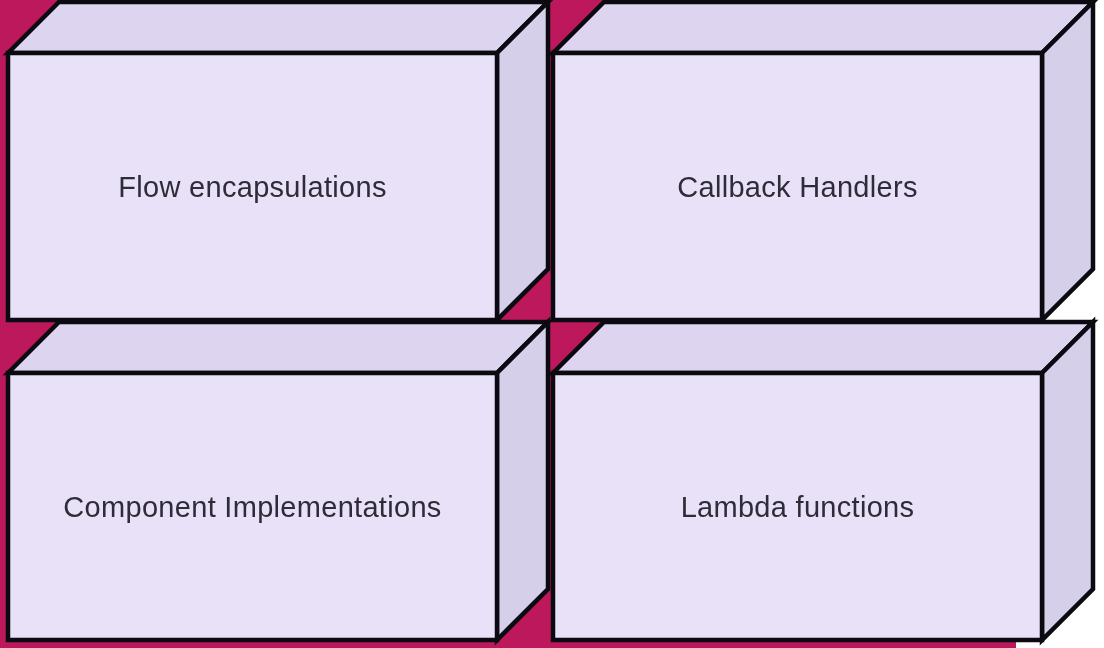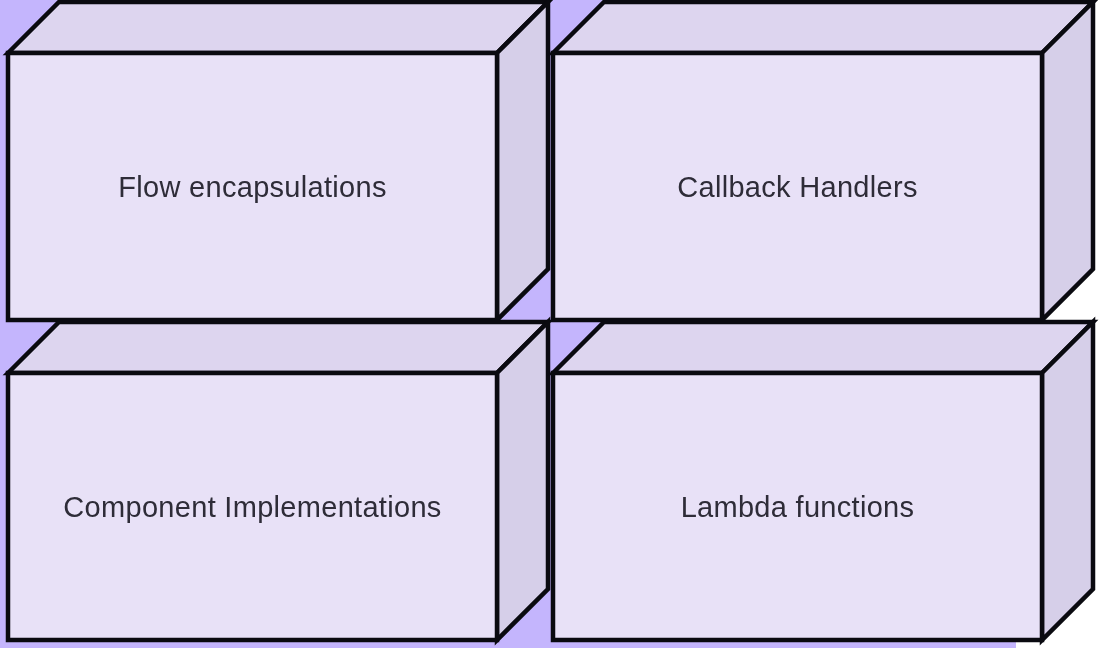--- a/index.html
+++ b/index.html
@@ -7,21 +7,21 @@
     padding: 0;
     background: #ffffff;
     width: 1104px;
     height: 648px;
     overflow: hidden;
   }
   .diagram-stage {
     position: relative;
     width: 1016px;
     height: 648px;
-    background: #c4b5fd;
+    background: #be185d;
     text-align: center;
   }
   svg { display: block; }
   .face {
     stroke: #0a0a10;
     stroke-width: 4.5;
     stroke-linejoin: miter;
   }
   .node-label {
     font-family: "Liberation Sans", "DejaVu Sans", sans-serif;

